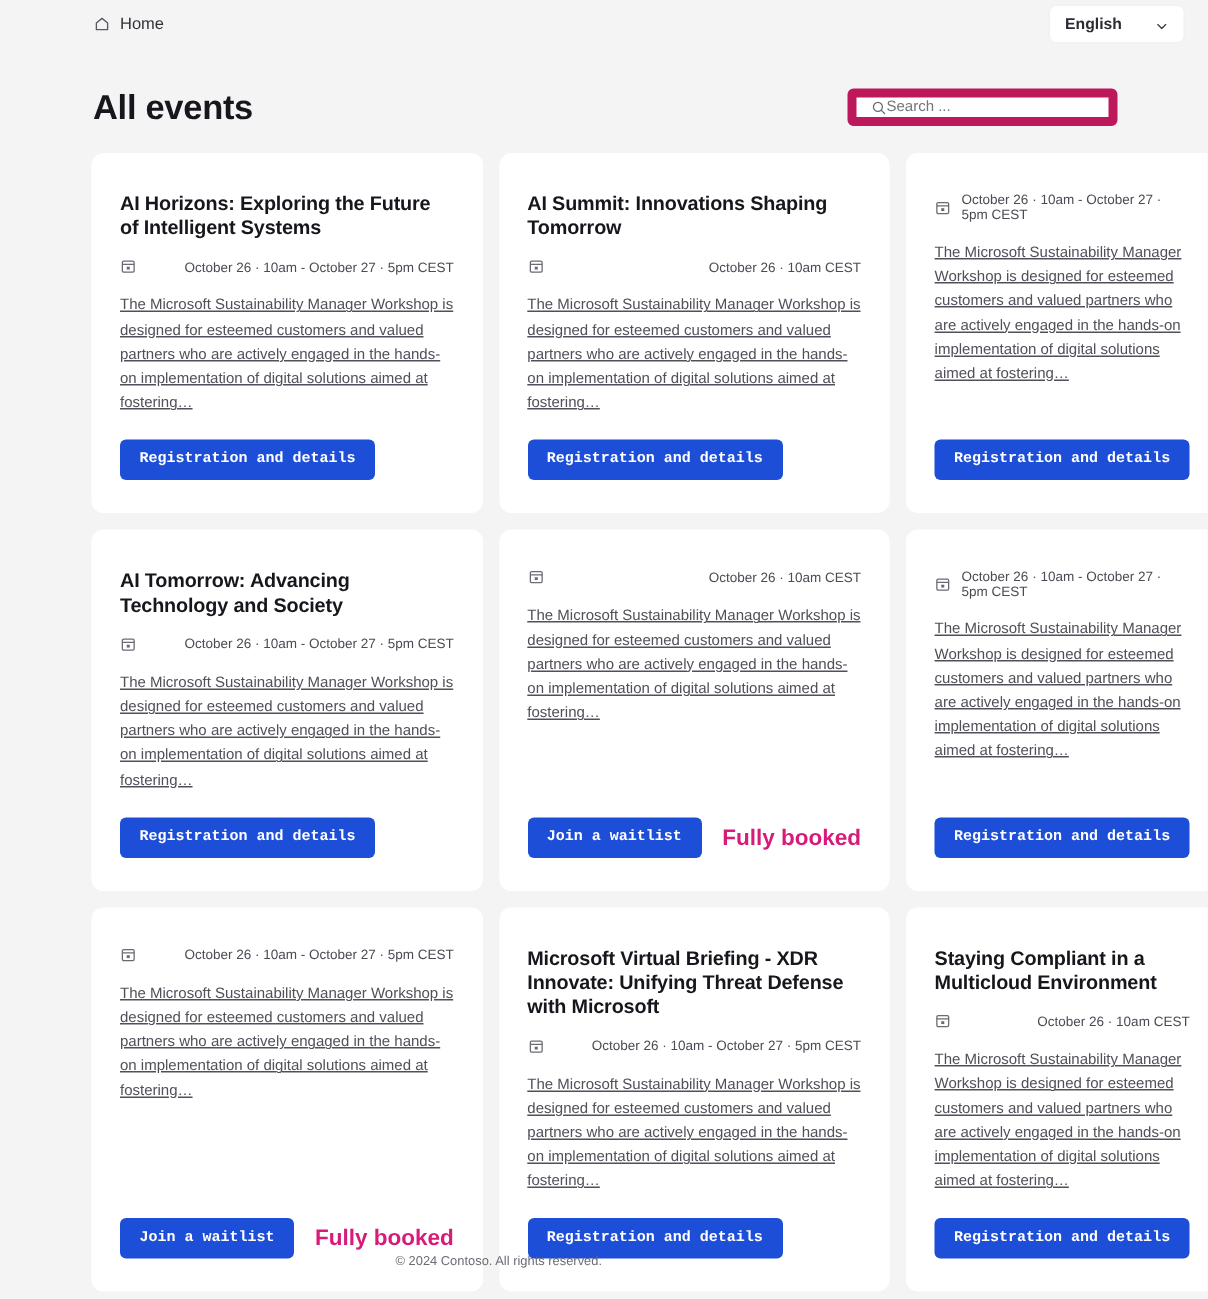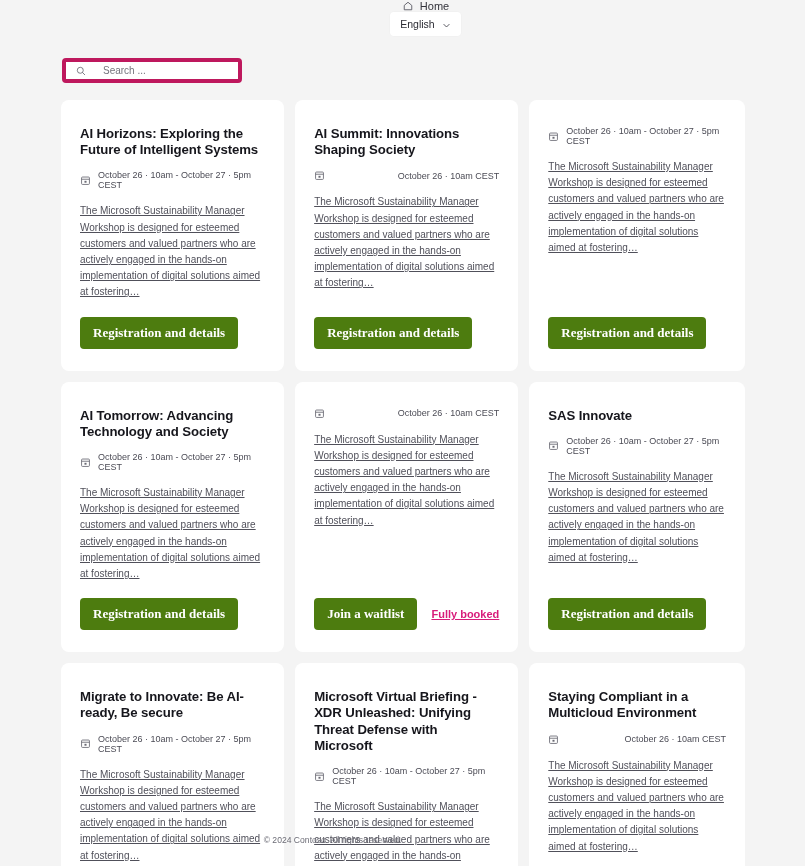--- a/index.html
+++ b/index.html
@@ -13,41 +13,40 @@
     overflow: hidden;
   }
 
   
   .topbar {
     height: 31px;
     display: flex;
     align-items: center;
     justify-content: space-between;
     padding: 0 16px 0 62px;
-    flex-direction: column;
   }
   .home-link {
     display: flex;
     align-items: center;
     gap: 6px;
     font-size: 11px;
     color: #32323a;
     cursor: pointer;
   }
   .home-icon { width: 12px; height: 12px; display: block; }
 
   .lang-select {
     display: flex;
     align-items: flex-end;
-    gap: 7px;
+    gap: 22px;
     background: #ffffff;
     border-radius: 4px;
     padding: 6px 10px;
     font-size: 10.5px;
-    font-weight: 400;
+    font-weight: 700;
     color: #2b2b33;
     cursor: pointer;
     box-shadow: 0 0 0 1px rgba(0,0,0,0.01);
   }
   .chev { width: 9px; height: 9px; display: block; }
 
   
   .heading-row {
     display: flex;
     align-items: center;
@@ -60,23 +59,23 @@
     letter-spacing: -0.2px;
     color: #16161c;
   }
   .search-box {
     width: 180px;
     height: 25px;
     background: #ffffff;
     border-radius: 4px;
     display: flex;
     align-items: center;
-    gap: 17px;
+    gap: 0;
     padding: 0 10px;
-    border: 4px solid #be185d;
+    border: 6px solid #be185d;
   }
   .search-icon { width: 10px; height: 10px; display: block; flex: none; }
   .search-box input {
     border: none;
     outline: none;
     background: transparent;
     font-family: "Liberation Sans", sans-serif;
     font-size: 10px;
     color: #4a4a52;
     width: 100%;
@@ -123,37 +122,36 @@
     margin-bottom: 16px;
     text-decoration: underline;
   }
   .card-actions {
     margin-top: auto;
     display: flex;
     align-items: center;
     gap: 14px;
   }
   .btn-primary {
-    background: #4d7c0f;
+    background: #1d4ed8;
     color: #ffffff;
     border: none;
     border-radius: 4px;
-    font-family: Liberation Serif, serif;
-    font-size: 13px;
+    font-family: Liberation Mono, monospace;
+    font-size: 10px;
     font-weight: 600;
     padding: 8px 13px;
     cursor: pointer;
     white-space: nowrap;
   }
   .badge-full {
-    font-size: 11px;
+    font-size: 15px;
     font-weight: 700;
     color: #d81b7a;
     white-space: nowrap;
-    text-decoration: underline;
   }
 
   
   .footer {
     position: absolute;
     left: 0;
     bottom: 0;
     width: 665px;
     height: 52px;
     display: flex;
@@ -180,20 +178,21 @@
     <span>English</span>
     <span>
       <svg class="chev" viewBox="0 0 12 12" fill="none">
         <path d="M2.5 4.5 6 8l3.5-3.5" stroke="#3a3a44" stroke-width="1.1" stroke-linecap="round" stroke-linejoin="round"></path>
       </svg>
     </span>
   </div>
 </div>
 
 <div class="heading-row">
+  <div class="page-title">All events</div>
 
   <div class="search-box">
     <span>
       <svg class="search-icon" viewBox="0 0 14 14" fill="none">
         <circle cx="6" cy="6" r="4.2" stroke="#6a6a74" stroke-width="1.2"></circle>
         <path d="M9.2 9.2 12.2 12.2" stroke="#6a6a74" stroke-width="1.2" stroke-linecap="round"></path>
       </svg>
     </span>
     <input type="text" placeholder="Search ..." style="">
   </div>
@@ -213,21 +212,21 @@
       </span>
       <span>October 26 · 10am - October 27 · 5pm CEST</span>
     </div>
     <div class="card-desc">The Microsoft Sustainability Manager Workshop is designed for esteemed customers and valued partners who are actively engaged in the hands-on implementation of digital solutions aimed at fostering…</div>
     <div class="card-actions">
       <button class="btn-primary">Registration and details</button>
     </div>
   </div>
 
   <div class="card">
-    <div class="card-title">AI Summit: Innovations Shaping Society</div>
+    <div class="card-title">AI Summit: Innovations Shaping Tomorrow</div>
     <div class="card-date">
       <span>
         <svg class="cal-icon" viewBox="0 0 14 14" fill="none">
           <rect x="2" y="2.6" width="10" height="9.4" rx="1.2" stroke="#6a6a74" stroke-width="1.1"></rect>
           <path d="M2 5.4h10" stroke="#6a6a74" stroke-width="1.1"></path>
           <rect x="5.7" y="7.4" width="2.6" height="2.4" fill="#6a6a74"></rect>
         </svg>
       </span>
       <span>October 26 · 10am CEST</span>
     </div>
@@ -284,58 +283,56 @@
       <span>October 26 · 10am CEST</span>
     </div>
     <div class="card-desc">The Microsoft Sustainability Manager Workshop is designed for esteemed customers and valued partners who are actively engaged in the hands-on implementation of digital solutions aimed at fostering…</div>
     <div class="card-actions">
       <button class="btn-primary">Join a waitlist</button>
       <span class="badge-full">Fully booked</span>
     </div>
   </div>
 
   <div class="card">
-    <div class="card-title">SAS Innovate</div>
-    <div class="card-date">
-      <span>
-        <svg class="cal-icon" viewBox="0 0 14 14" fill="none">
-          <rect x="2" y="2.6" width="10" height="9.4" rx="1.2" stroke="#6a6a74" stroke-width="1.1"></rect>
-          <path d="M2 5.4h10" stroke="#6a6a74" stroke-width="1.1"></path>
-          <rect x="5.7" y="7.4" width="2.6" height="2.4" fill="#6a6a74"></rect>
-        </svg>
-      </span>
-      <span>October 26 · 10am - October 27 · 5pm CEST</span>
-    </div>
-    <div class="card-desc">The Microsoft Sustainability Manager Workshop is designed for esteemed customers and valued partners who are actively engaged in the hands-on implementation of digital solutions aimed at fostering…</div>
-    <div class="card-actions">
-      <button class="btn-primary">Registration and details</button>
-    </div>
-  </div>
-
-  <div class="card">
-    <div class="card-title">Migrate to Innovate: Be AI-ready, Be secure</div>
+    <div class="card-date">
+      <span>
+        <svg class="cal-icon" viewBox="0 0 14 14" fill="none">
+          <rect x="2" y="2.6" width="10" height="9.4" rx="1.2" stroke="#6a6a74" stroke-width="1.1"></rect>
+          <path d="M2 5.4h10" stroke="#6a6a74" stroke-width="1.1"></path>
+          <rect x="5.7" y="7.4" width="2.6" height="2.4" fill="#6a6a74"></rect>
+        </svg>
+      </span>
+      <span>October 26 · 10am - October 27 · 5pm CEST</span>
+    </div>
+    <div class="card-desc">The Microsoft Sustainability Manager Workshop is designed for esteemed customers and valued partners who are actively engaged in the hands-on implementation of digital solutions aimed at fostering…</div>
+    <div class="card-actions">
+      <button class="btn-primary">Registration and details</button>
+    </div>
+  </div>
+
+  <div class="card">
     <div class="card-date">
       <span>
         <svg class="cal-icon" viewBox="0 0 14 14" fill="none">
           <rect x="2" y="2.6" width="10" height="9.4" rx="1.2" stroke="#6a6a74" stroke-width="1.1"></rect>
           <path d="M2 5.4h10" stroke="#6a6a74" stroke-width="1.1"></path>
           <rect x="5.7" y="7.4" width="2.6" height="2.4" fill="#6a6a74"></rect>
         </svg>
       </span>
       <span>October 26 · 10am - October 27 · 5pm CEST</span>
     </div>
     <div class="card-desc">The Microsoft Sustainability Manager Workshop is designed for esteemed customers and valued partners who are actively engaged in the hands-on implementation of digital solutions aimed at fostering…</div>
     <div class="card-actions">
       <button class="btn-primary">Join a waitlist</button>
       <span class="badge-full">Fully booked</span>
     </div>
   </div>
 
   <div class="card">
-    <div class="card-title">Microsoft Virtual Briefing - XDR Unleashed: Unifying Threat Defense with Microsoft</div>
+    <div class="card-title">Microsoft Virtual Briefing - XDR Innovate: Unifying Threat Defense with Microsoft</div>
     <div class="card-date">
       <span>
         <svg class="cal-icon" viewBox="0 0 14 14" fill="none">
           <rect x="2" y="2.6" width="10" height="9.4" rx="1.2" stroke="#6a6a74" stroke-width="1.1"></rect>
           <path d="M2 5.4h10" stroke="#6a6a74" stroke-width="1.1"></path>
           <rect x="5.7" y="7.4" width="2.6" height="2.4" fill="#6a6a74"></rect>
         </svg>
       </span>
       <span>October 26 · 10am - October 27 · 5pm CEST</span>
     </div>

